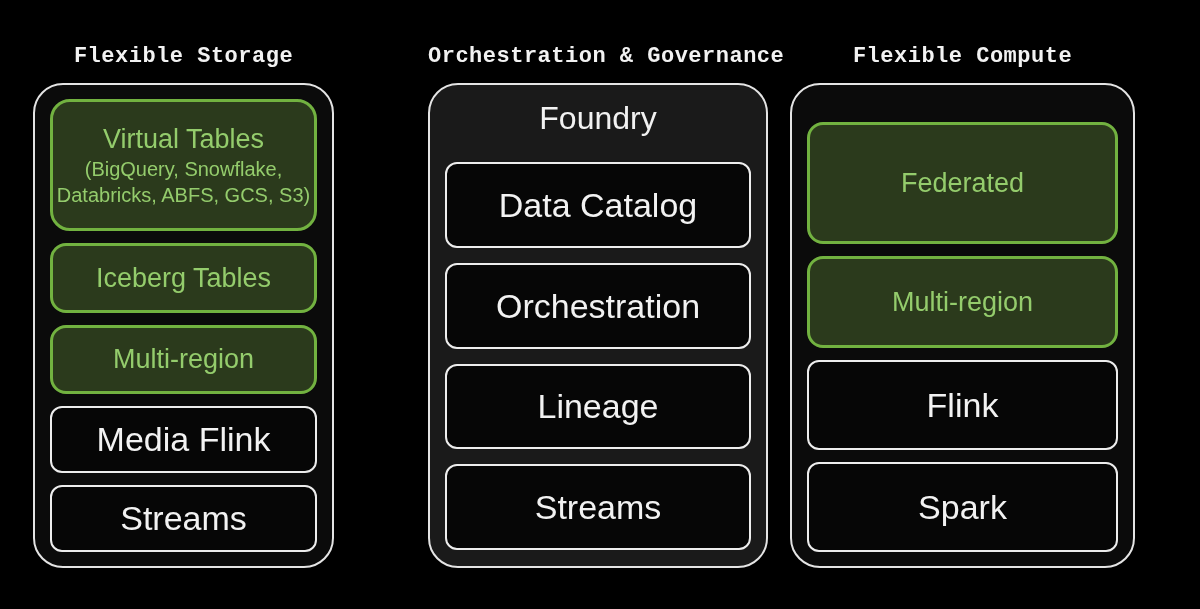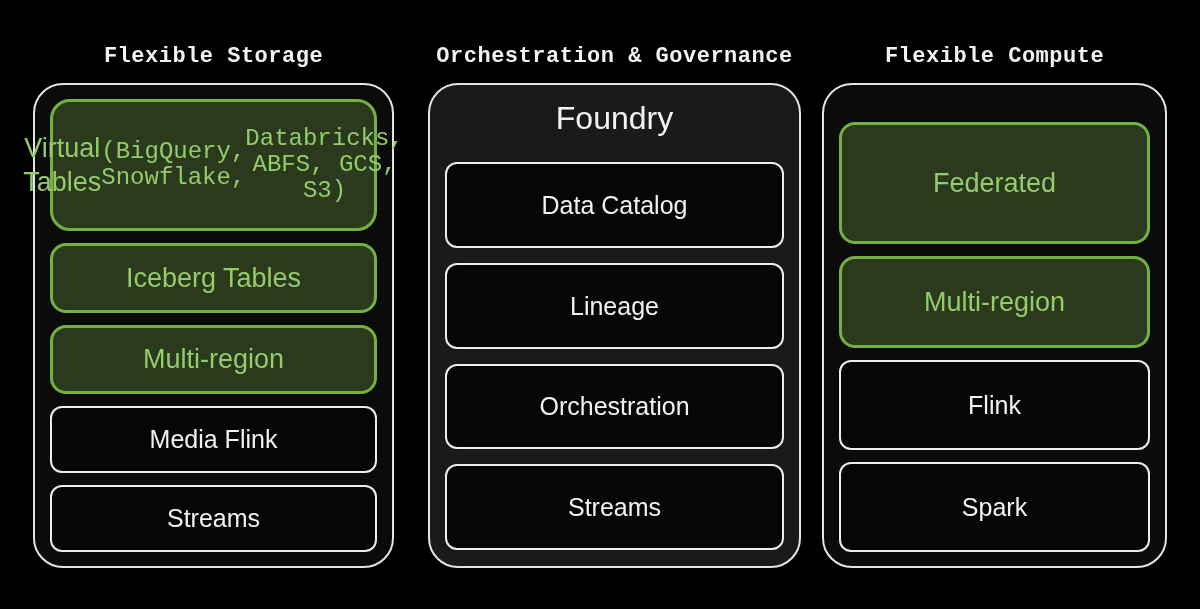--- a/index.html
+++ b/index.html
@@ -23,23 +23,23 @@
     overflow: hidden;
     position: relative;
   }
   #diagram { position: absolute; inset: 0; }
   .column {
     position: absolute;
     top: 42px;
     display: flex;
     flex-direction: column;
   }
-  #col-0 { left: 33px;  width: 361px; }
-  #col-1 { left: 428px; width: 373px; }
-  #col-2 { left: 822px; width: 345px; }
+  #col-0 { left: 33px;  width: 301px; }
+  #col-1 { left: 428px; width: 340px; }
+  #col-2 { left: 790px; width: 345px; }
   .col-header {
     height: 41px;
     text-align: center;
     color: var(--header-text);
     font-family: "Liberation Mono", monospace;
     font-weight: bold;
     font-size: 22px;
     letter-spacing: 0.5px;
     line-height: 30px;
     white-space: nowrap;
@@ -65,40 +65,40 @@
     display: flex;
     align-items: center;
     justify-content: center;
     padding-top: 4px;
     color: var(--white-box-text);
     font-size: 32px;
   }
   .box {
     flex: 1;
     display: flex;
-    flex-direction: row;
+    flex-direction: column;
     align-items: center;
     justify-content: center;
     border-radius: 12px;
-    text-align: center;
+    text-align: right;
   }
   .box.white {
     background: var(--white-box-fill);
     border: 2.5px solid var(--white-box-border);
     color: var(--white-box-text);
   }
   .box.green {
     background: var(--green-box-fill);
     border: 3px solid var(--green-box-border);
     color: var(--green-box-text);
     border-radius: 16px;
   }
-  .box .label { font-size: 25px; line-height: 32px; }
+  .box .label { font-size: 34px; line-height: 32px; }
   .box.green .label { font-size: 27px; line-height: 34px; }
-  .box .subline { font-size: 24px; line-height: 26px; font-family: Liberation Mono, monospace; }
+  .box .subline { font-size: 20px; line-height: 26px; }
   #col-0 .box.has-sub { flex: 2; border-radius: 20px; }
   #col-2 .box.has-sub { flex: 1.35; margin-top: 23px; }
 </style>
 </head>
 <body>
 
 <main id="diagram">
     <section class="column" id="col-0">
       <h2 class="col-header">Flexible Storage</h2>
       <div class="container">
@@ -122,24 +122,24 @@
       </div>
     </section>
     <section class="column" id="col-1">
       <h2 class="col-header">Orchestration &amp; Governance</h2>
       <div class="container">
         <div class="container-title">Foundry</div>
         <div class="box white">
           <div class="label">Data Catalog</div>
         </div>
         <div class="box white">
-          <div class="label">Lineage</div>
+          <div class="label">Orchestration</div>
         </div>
         <div class="box white">
-          <div class="label">Orchestration</div>
+          <div class="label">Lineage</div>
         </div>
         <div class="box white">
           <div class="label">Streams</div>
         </div>
       </div>
     </section>
     <section class="column" id="col-2">
       <h2 class="col-header">Flexible Compute</h2>
       <div class="container">
         <div class="box green has-sub">

